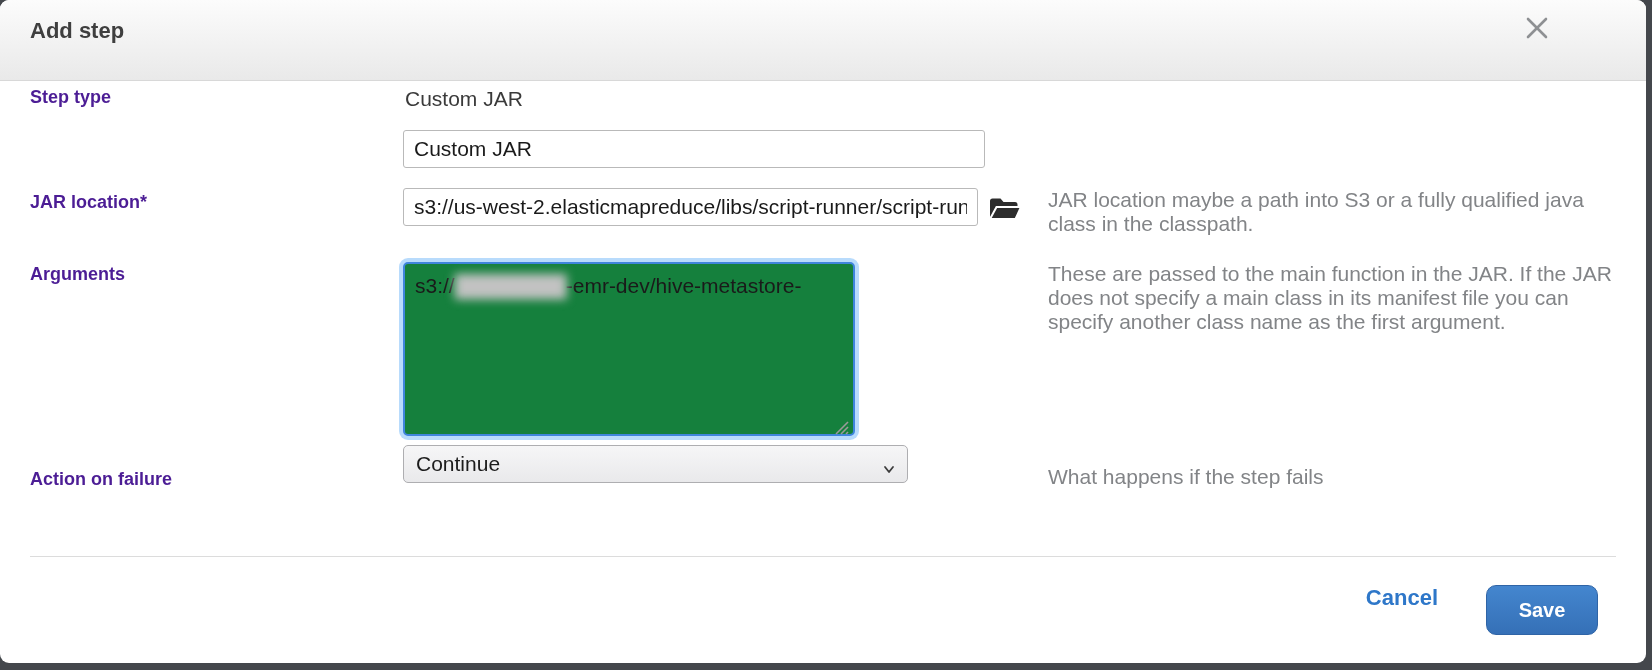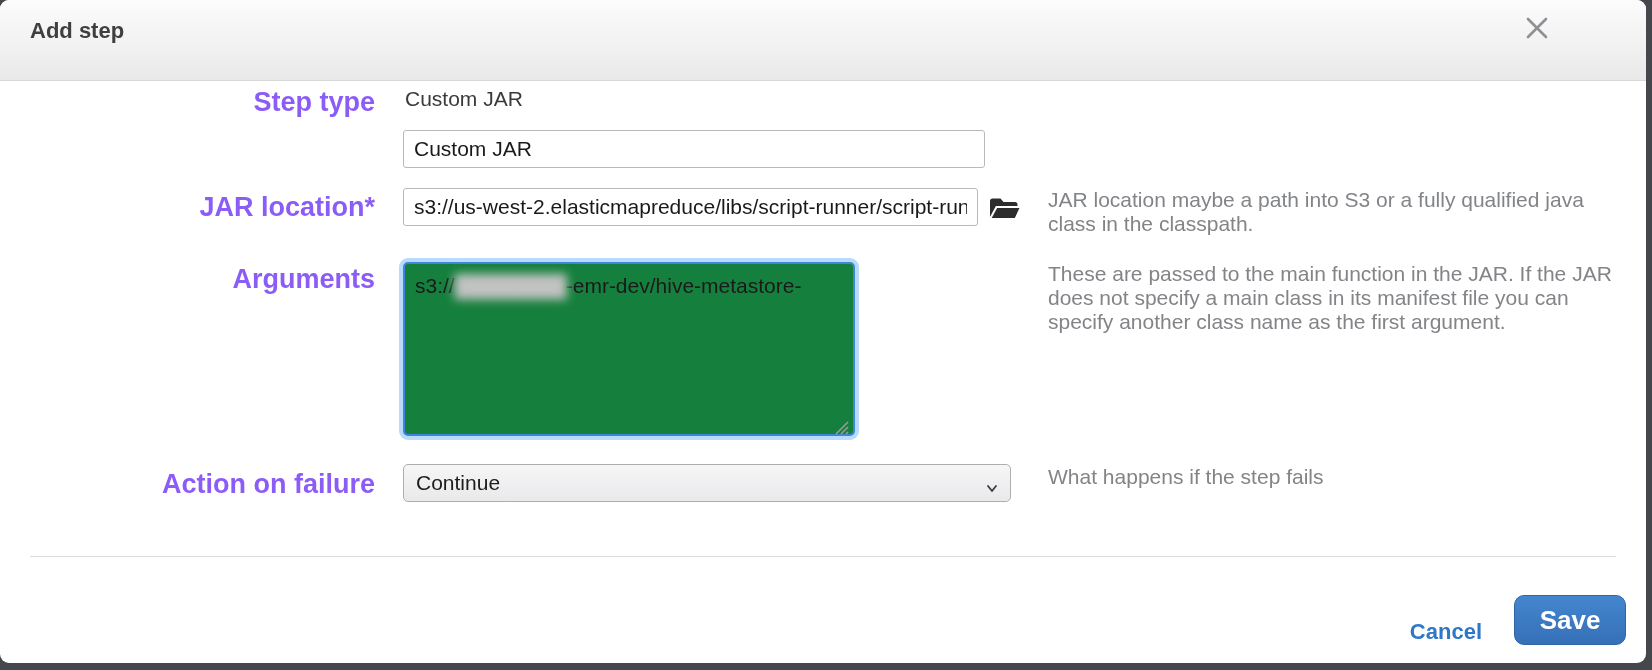--- a/index.html
+++ b/index.html
@@ -36,24 +36,23 @@
     position: absolute;
     right: 92px; top: 13px;
     width: 34px; height: 34px;
     cursor: pointer;
     display: flex; align-items: center; justify-content: center;
   }
   .form-label {
     position: absolute;
     left: 30px;
     width: 345px;
-    text-align: right;
-    font-size: 27px;
-    font-weight: bold;
-    color: #8b5cf6;
+    font-size: 18px;
+    font-weight: bold;
+    color: #4c1d95;
   }
   .static-value {
     position: absolute;
     left: 405px;
     font-size: 21px;
     color: #3a3a3a;
   }
   .text-input {
     position: absolute;
     left: 403px;
@@ -104,22 +103,22 @@
     letter-spacing: -1px;
   }
   .resize-grip {
     position: absolute;
     right: 3px; bottom: 3px;
     width: 18px; height: 18px;
     cursor: nwse-resize;
   }
   .fake-select {
     position: absolute;
-    left: 403px; top: 464px;
-    width: 608px; height: 38px;
+    left: 403px; top: 445px;
+    width: 505px; height: 38px;
     border: 1px solid #aeaeb1;
     border-radius: 5px;
     background: linear-gradient(#f6f6f7, #e9e9eb);
     cursor: pointer;
   }
   .fake-select .select-value {
     position: absolute;
     left: 12px; top: 6px;
     font-size: 21px;
     color: #1c1c1c;
@@ -133,42 +132,41 @@
     left: 30px; right: 30px;
     top: 556px;
     height: 1px;
     background: #dcdcdc;
   }
   .footer {
     position: absolute;
     left: 0; right: 0; top: 585px;
     height: 60px;
     display: flex;
-    align-items: flex-end;
+    align-items: flex-start;
     justify-content: flex-end;
-    gap: 32px;
-    padding-right: 20px;
+    gap: 48px;
+    padding-right: 48px;
   }
   .cancel-link {
     font-size: 22px;
     font-weight: bold;
     color: #2e77c9;
     cursor: pointer;
   }
   .save-btn {
     width: 112px; height: 50px;
     border: 1px solid #2f64a6;
     border-radius: 10px;
     background: linear-gradient(#4486cf, #3570b7);
     color: #ffffff;
     font-family: "Liberation Sans", "DejaVu Sans", sans-serif;
-    font-size: 26px;
-    font-weight: bold;
-    cursor: pointer;
-    margin-top: 13px;
+    font-size: 20px;
+    font-weight: bold;
+    cursor: pointer;
   }
 </style>
 </head>
 <body>
 
 <div class="modal">
 
   <div class="modal-header">
     <div class="modal-title">Add step</div>
     <div class="close-btn">

